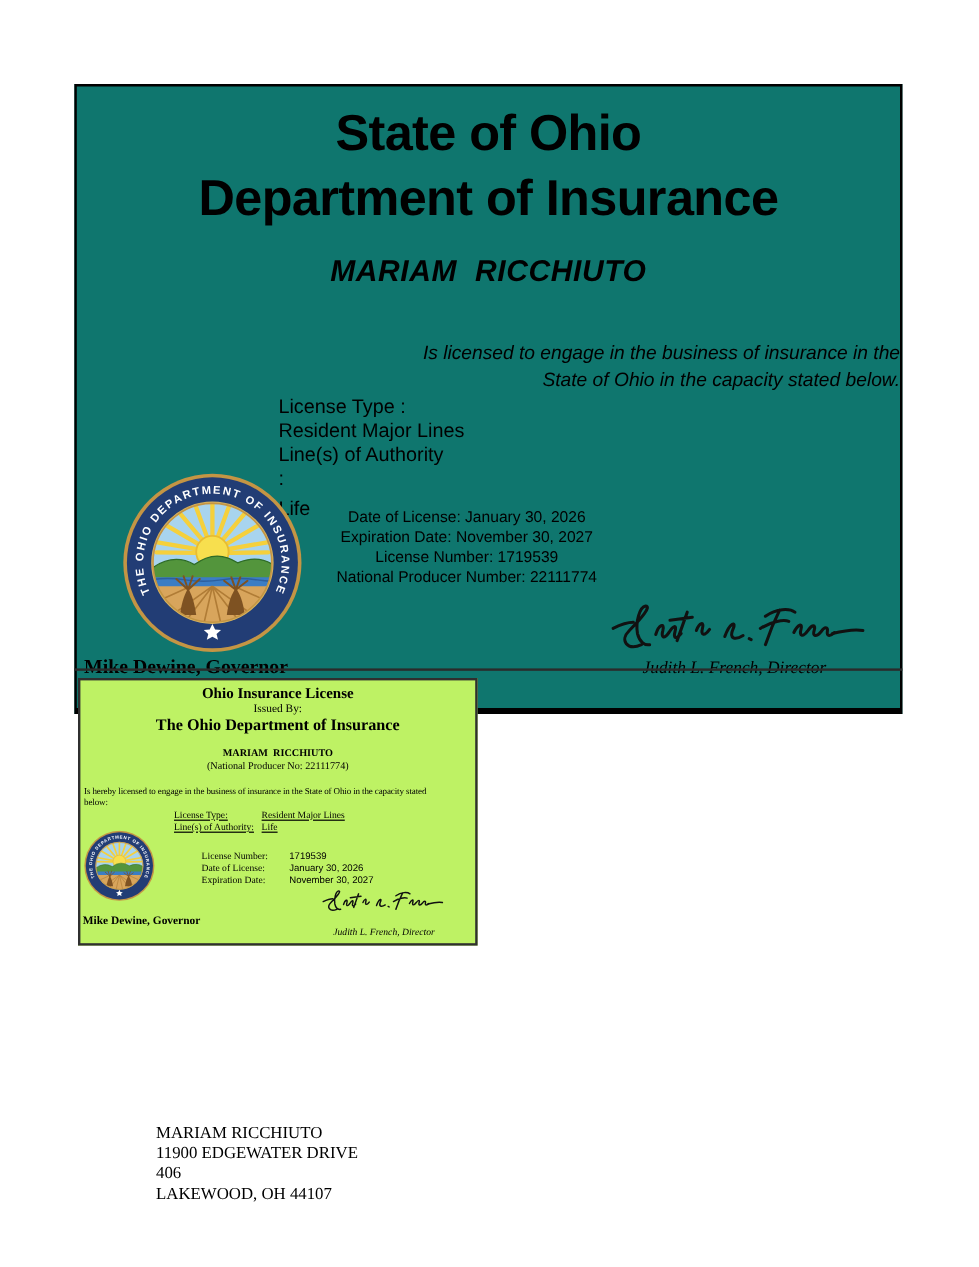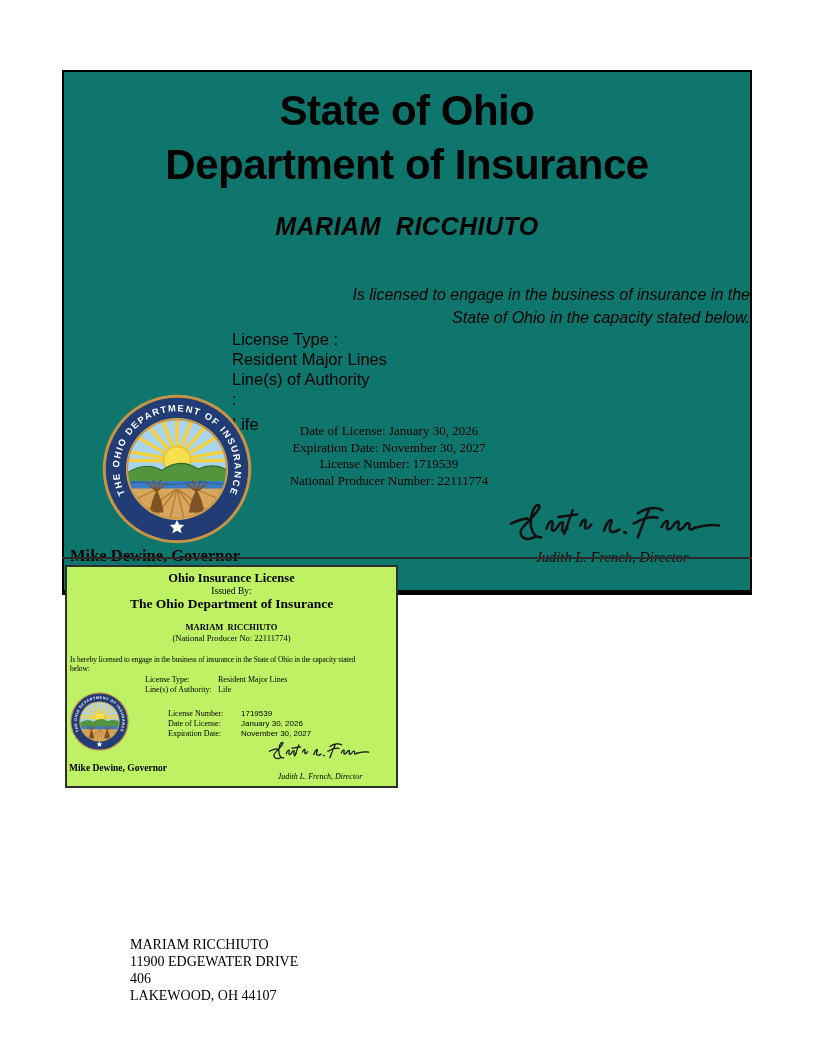--- a/index.html
+++ b/index.html
@@ -15,38 +15,38 @@
   .cert-name{position:absolute;left:0;top:140px;width:100%;text-align:center;
         font-weight:bold;font-style:italic;font-size:25px;white-space:pre;letter-spacing:0.5px;}
   .cert-body{position:absolute;left:0;top:212px;width:100%;text-align:right;
         font-size:16px;line-height:22.5px;font-style:italic;}
   .cert-fields{position:absolute;left:168px;top:257px;font-size:16.5px;line-height:20px;}
   .cert-fields .row{display:flex;flex-direction:column;}
   .cert-fields .lbl{width:140px;}
   .val-offset{position:relative;top:5px;}
   .seal-lg{position:absolute;left:38px;top:322px;width:150px;height:150px;}
   .cert-details{position:absolute;left:125px;top:351px;width:400px;text-align:center;
-        font-size:13px;line-height:16.5px;font-family:Liberation Serif, serif;}
+        font-size:13px;line-height:16.5px;}
   .sig-lg{position:absolute;left:428px;top:428px;width:246px;height:44px;}
   .cert-director{position:absolute;left:448px;top:477px;width:200px;text-align:center;
         font-family:"Liberation Serif","DejaVu Serif",serif;font-style:italic;font-size:14.5px;}
   .cert-governor{position:absolute;left:6px;top:474px;
         font-family:"Liberation Serif","DejaVu Serif",serif;font-weight:bold;font-size:16.5px;}
 
   
   .card{position:absolute;left:65px;top:565px;width:329px;height:219px;
         border:2px solid #2f2f2f;background:#bef264;overflow:hidden;
         font-family:"Liberation Serif","DejaVu Serif",serif;}
   .card-title{position:absolute;left:0;top:4px;width:100%;text-align:center;font-weight:bold;font-size:12.5px;}
   .card-issued{position:absolute;left:0;top:19px;width:100%;text-align:center;font-size:9.5px;}
   .card-dept{position:absolute;left:0;top:29px;width:100%;text-align:center;font-weight:bold;font-size:13.5px;}
   .card-name{position:absolute;left:0;top:55px;width:100%;text-align:center;font-weight:bold;font-size:8.5px;white-space:pre;}
   .card-producer{position:absolute;left:0;top:66px;width:100%;text-align:center;font-size:8.5px;}
   .card-para{position:absolute;left:3px;top:89px;font-size:7.5px;line-height:8.8px;letter-spacing:-0.1px;white-space:nowrap;}
-  .card-fields{position:absolute;left:78px;top:108px;font-size:8px;line-height:10px;}
+  .card-fields{position:absolute;left:78px;top:108px;font-size:8px;line-height:10px;text-decoration:underline;}
   .card-fields2{position:absolute;left:78px;top:142px;font-size:8px;line-height:10px;margin-left:23px;}
   .card .row{display:flex;}
   .card .lbl{width:73px;}
   .sansval{font-family:"Liberation Sans","DejaVu Sans",sans-serif;text-align:right;}
   .seal-sm{position:absolute;left:3px;top:125px;width:59px;height:59px;}
   .sig-sm{position:absolute;left:198px;top:173px;width:108px;height:21px;}
   .card-governor{position:absolute;left:2px;top:196px;font-weight:bold;font-size:9.5px;}
   .card-director{position:absolute;left:188px;top:205px;width:130px;text-align:center;font-style:italic;font-size:8px;}
 
   

